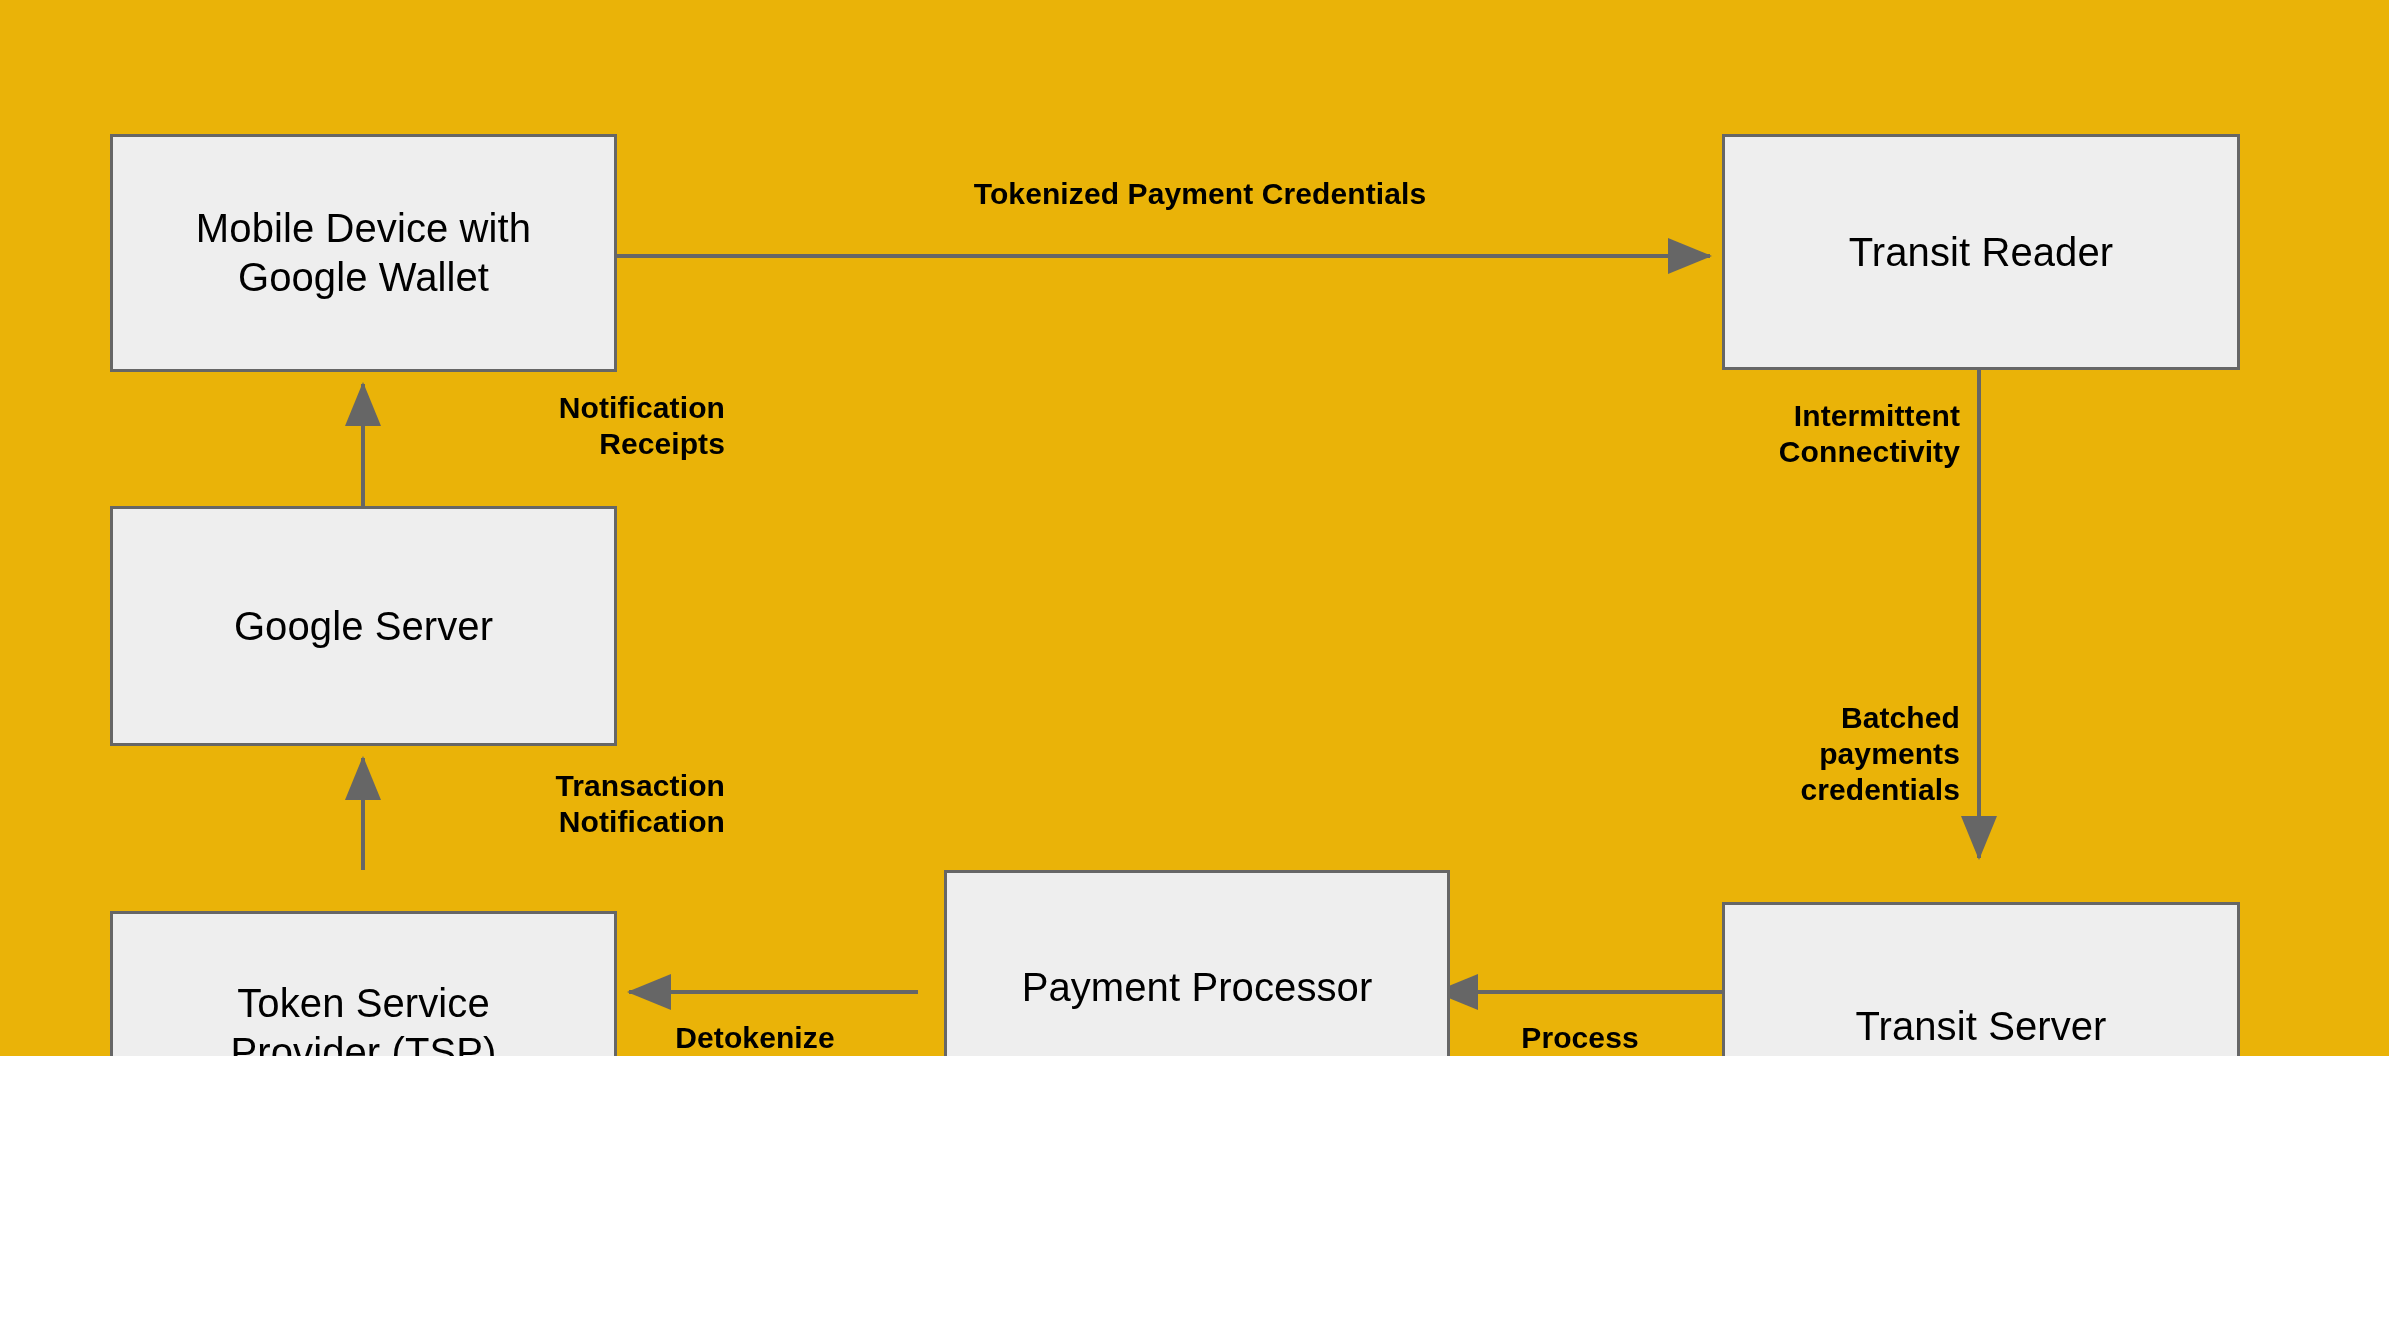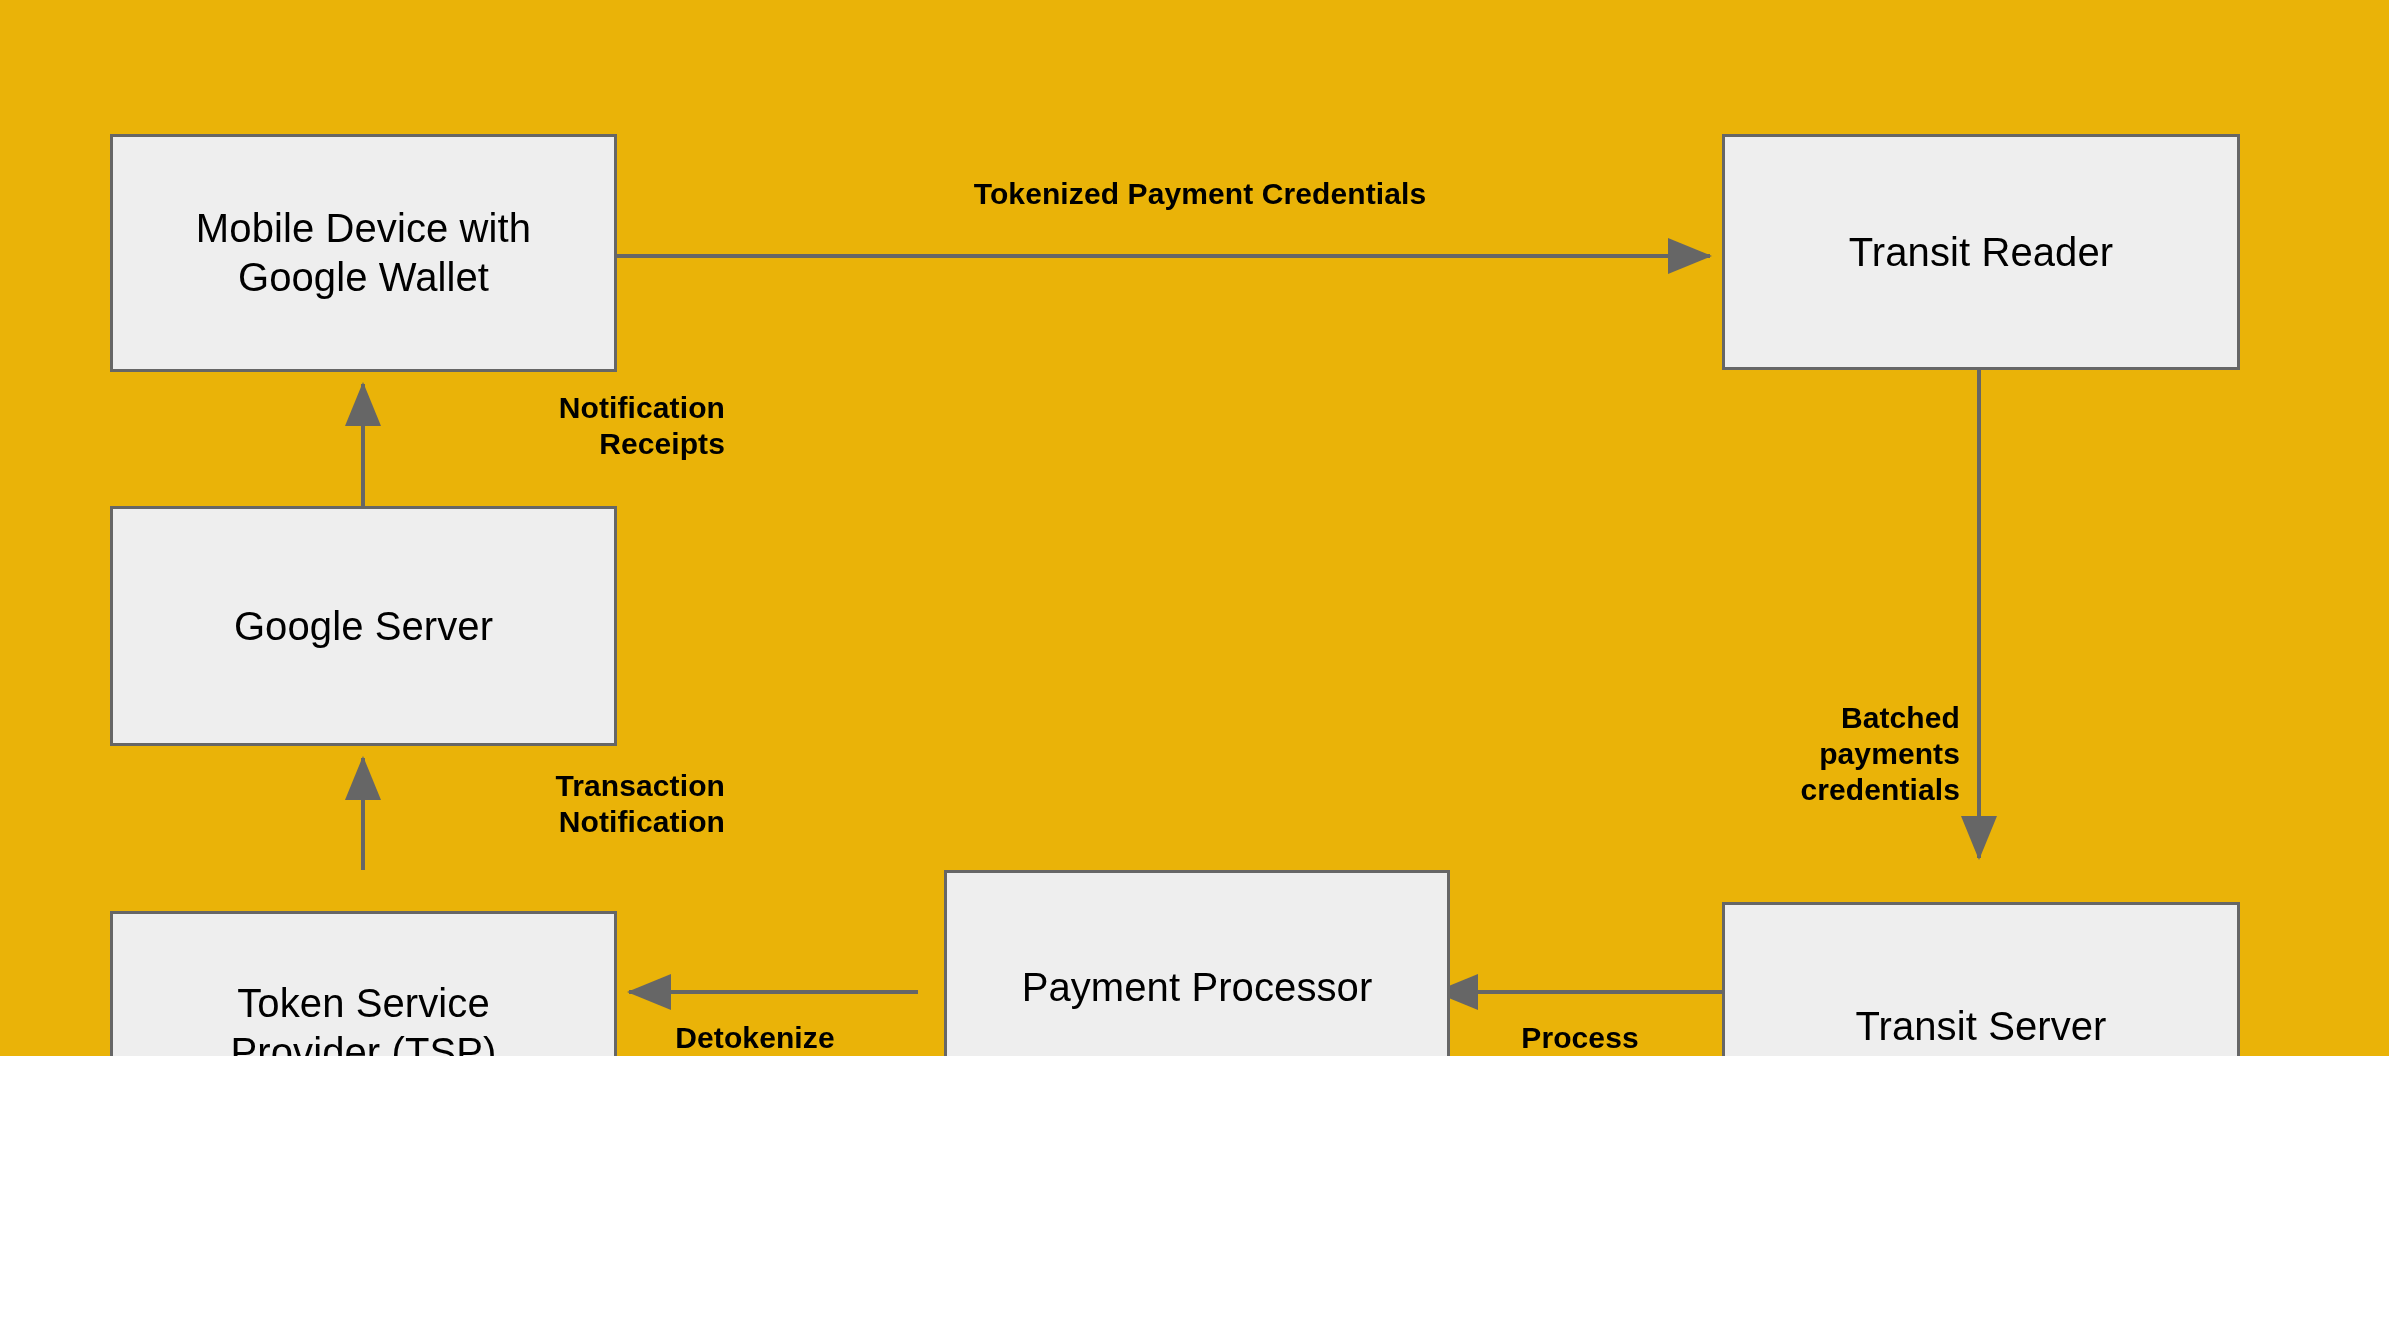--- a/index.html
+++ b/index.html
@@ -119,18 +119,20 @@
 Receipts</div>
 
   <div class="edge-label lbl-left" id="label-transaction">Transaction
 Notification</div>
 
   <div class="edge-label lbl-center" id="label-detokenize">Detokenize</div>
 
   <div class="edge-label lbl-center" id="label-process-payments">Process
 Payments</div>
 
+  <div class="edge-label lbl-right" id="label-intermittent">Intermittent
+Connectivity</div>
 
   <div class="edge-label lbl-right" id="label-batched">Batched
 payments
 credentials</div>
 
 </div>
 
 </body></html>

